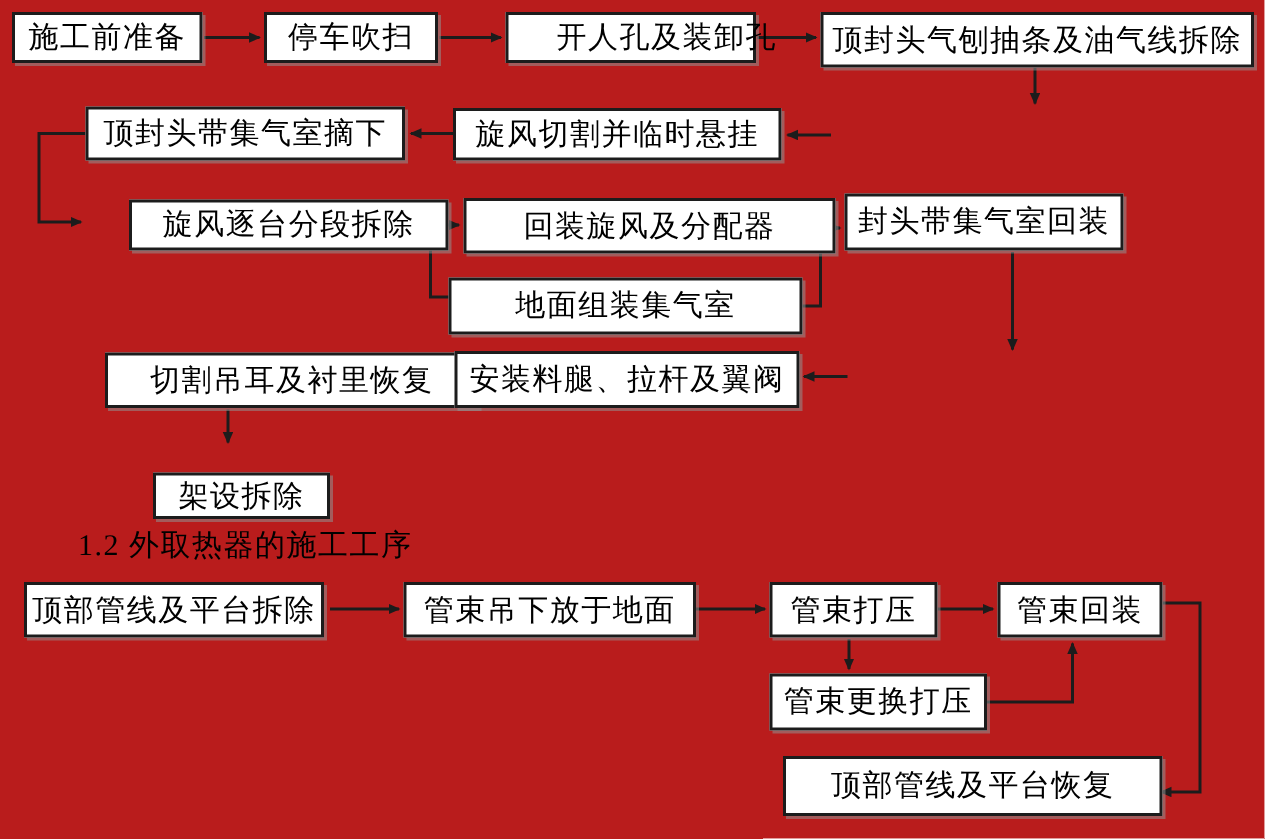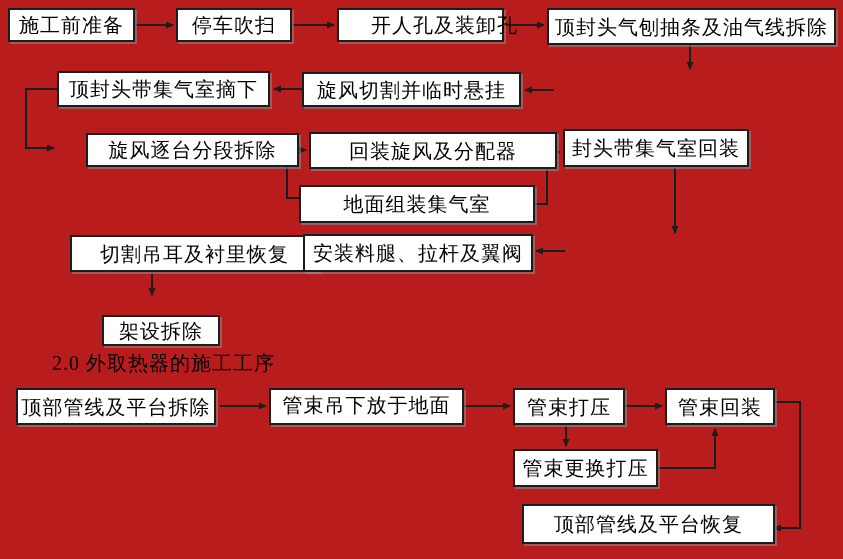--- a/index.html
+++ b/index.html
@@ -95,24 +95,24 @@
   <div class="node" style="left:309px; top:132px; width:248px; height:37px;">回装旋风及分配器</div>
   <div class="node" style="left:563px; top:129px; width:186px; height:38px;">封头带集气室回装</div>
 
   <div class="node" style="left:299px; top:185px; width:236px; height:38px;">地面组装集气室</div>
 
   <div class="node" style="left:42px;  top:235px; width:249px; height:37px;margin-left:28px;">切割吊耳及衬里恢复</div>
   <div class="node" style="left:303px; top:234px; width:230px; height:38px;">安装料腿、拉杆及翼阀</div>
 
   <div class="node" style="left:102px; top:298px; width:118px; height:31px;margin-top:17px;">架设拆除</div>
 
-  <div class="section-label">2.0 外取热器的施工工序</div>
+  <div class="section-label">1.2 外取热器的施工工序</div>
 
   <div class="node" style="left:16px;  top:388px; width:200px; height:37px;">顶部管线及平台拆除</div>
-  <div class="node" style="left:269px; top:388px; width:195px; height:37px;font-family:Liberation Mono, monospace;">管束吊下放于地面</div>
+  <div class="node" style="left:269px; top:388px; width:195px; height:37px;">管束吊下放于地面</div>
   <div class="node" style="left:513px; top:388px; width:112px; height:37px;">管束打压</div>
   <div class="node" style="left:665px; top:388px; width:110px; height:37px;">管束回装</div>
 
   <div class="node" style="left:513px; top:449px; width:145px; height:38px;">管束更换打压</div>
 
   <div class="node" style="left:522px; top:504px; width:253px; height:40px;">顶部管线及平台恢复</div>
 
 </div>
 
 </body></html>

